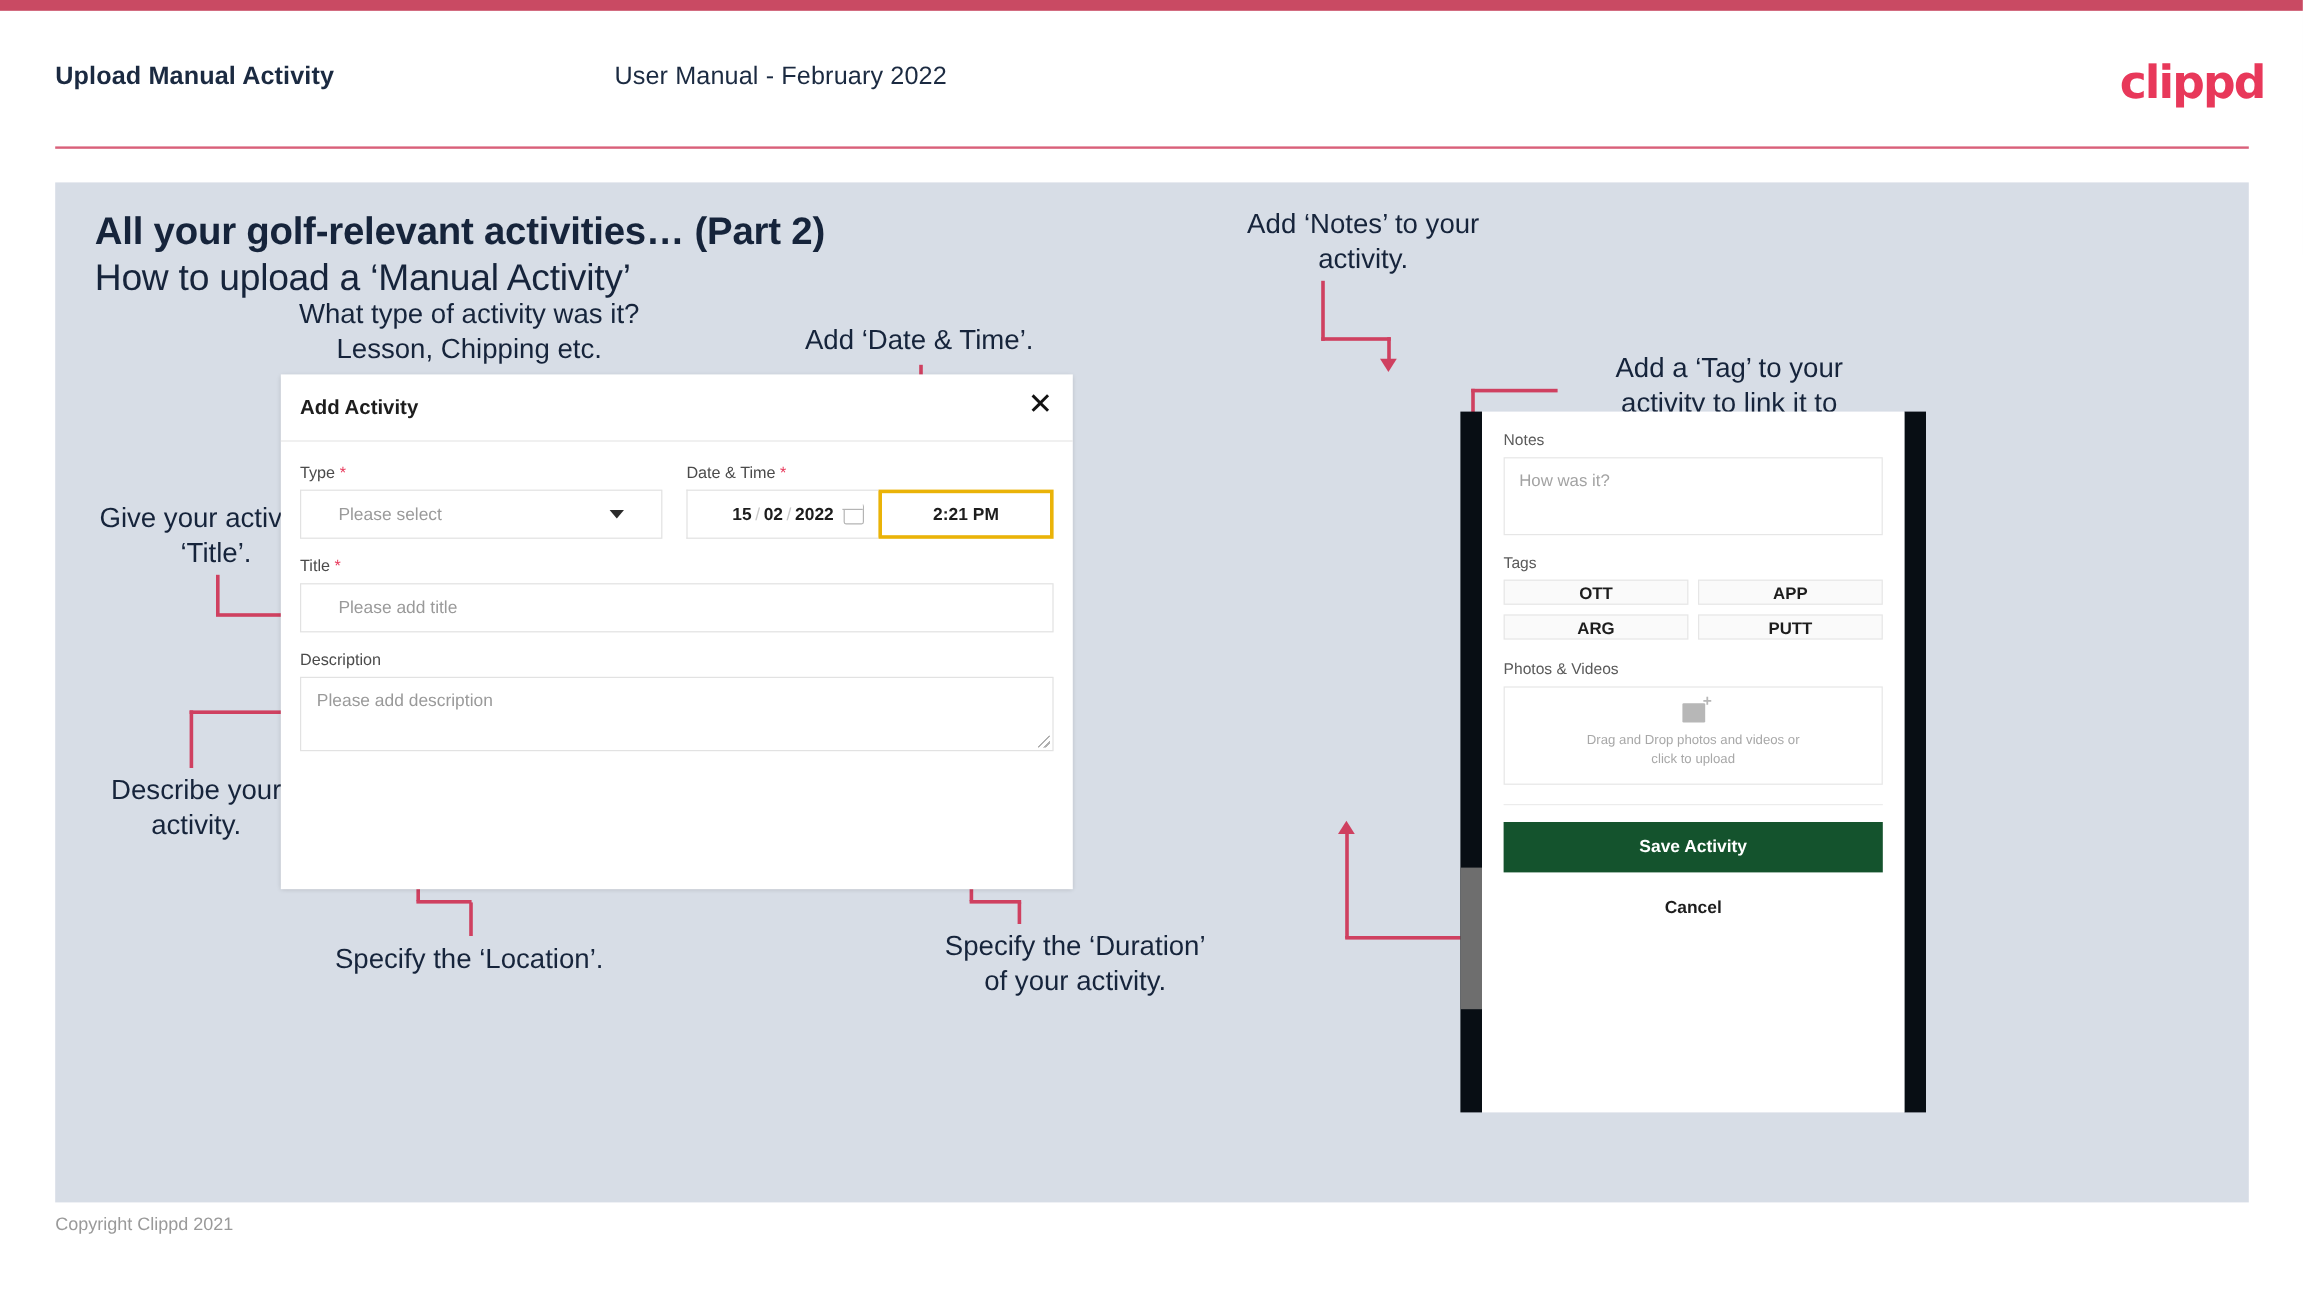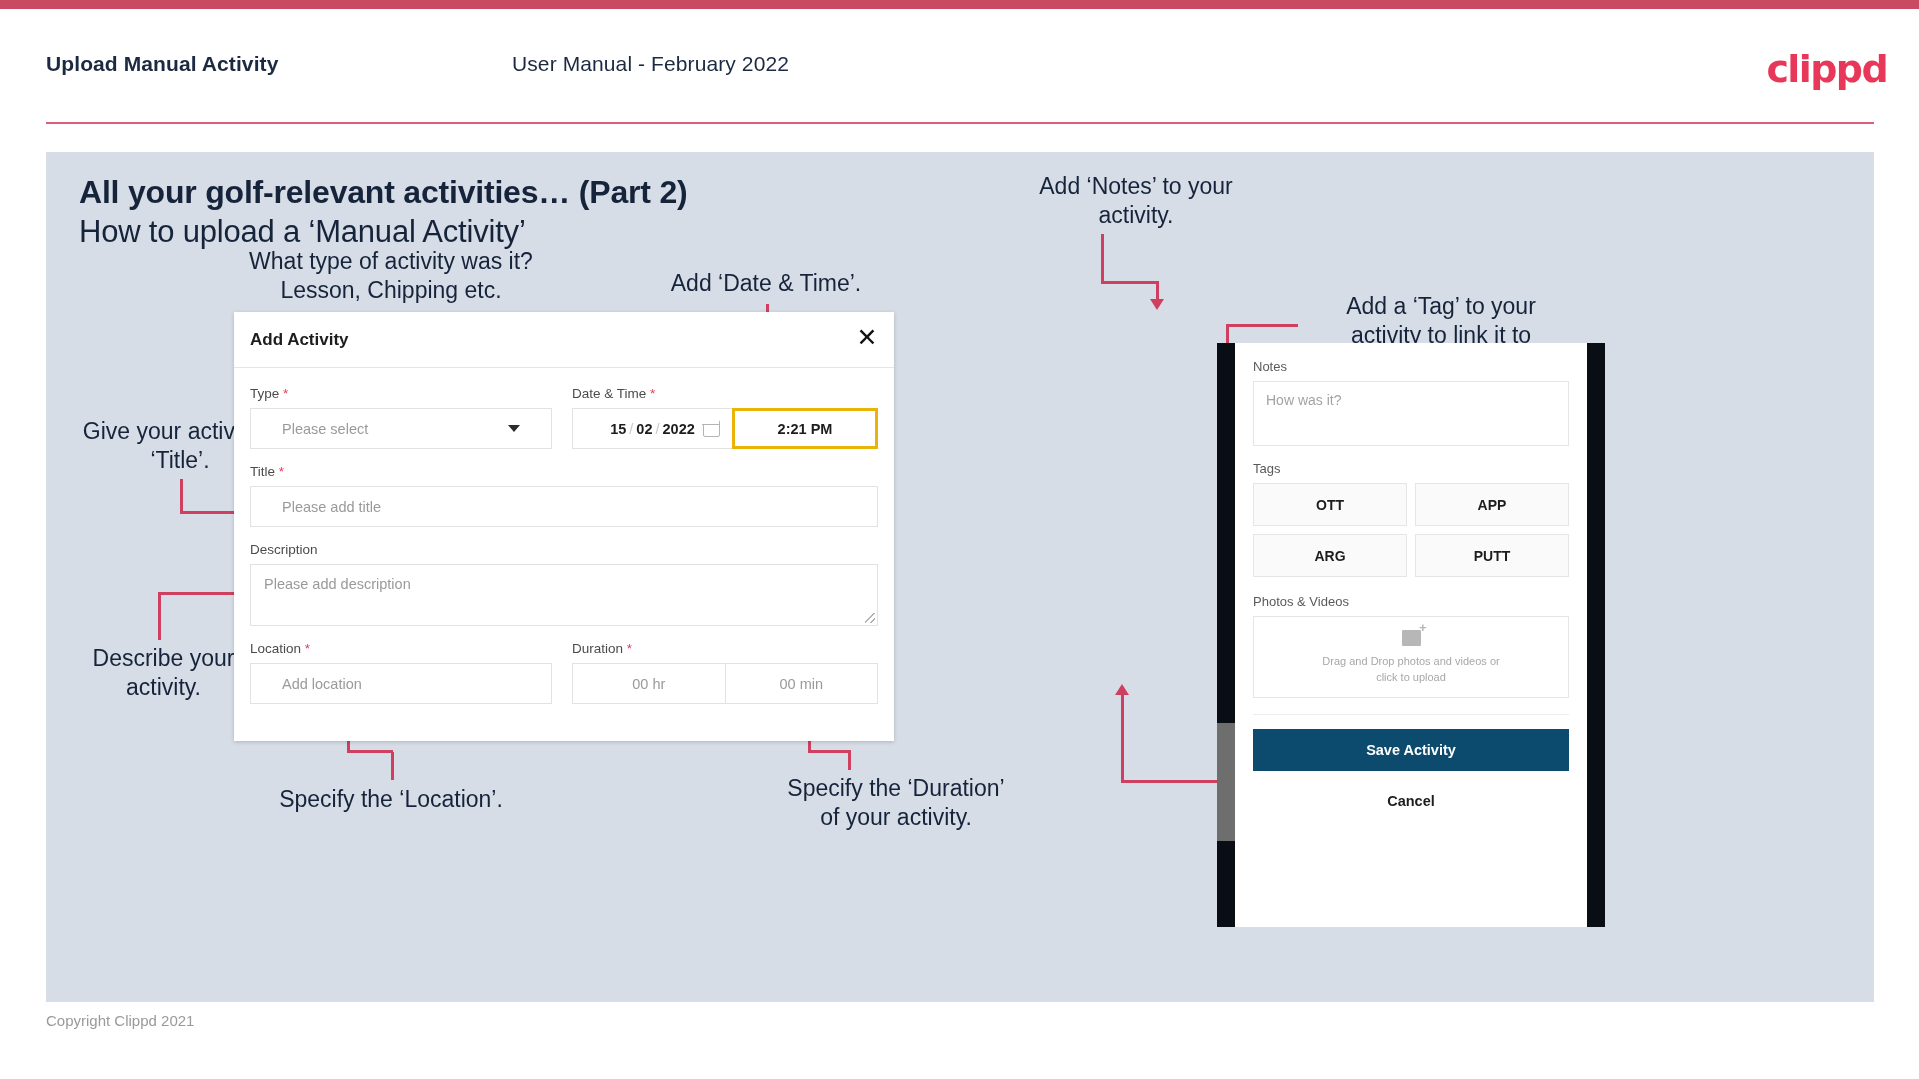--- a/index.html
+++ b/index.html
@@ -213,21 +213,21 @@
   .m-notes {
     height: 65px; border: 1px solid #e6e6e6;
     padding: 10px 12px; font-size: 14px; color: #a3a3a3;
     margin-bottom: 15px;
   }
   .tag-grid {
     display: grid; grid-template-columns: 1fr 1fr;
     gap: 8px; margin-bottom: 17px;
   }
   .tag {
-    height: 43px; border: 1px solid #e6e6e6; background: #fafafa;
+    height: 21px; border: 1px solid #e6e6e6; background: #fafafa;
     display: flex; align-items: center; justify-content: center;
     font-size: 14px; font-weight: 700; color: #1d1d1d;
   }
   .dropzone {
     height: 82px; border: 1px solid #e6e6e6;
     display: flex; flex-direction: column;
     align-items: center; justify-content: center;
     font-size: 11px; color: #a8a8a8; line-height: 16px;
     text-align: center;
   }
@@ -238,21 +238,21 @@
   }
   .img-icon::after {
     content: "+"; position: absolute; right: -6px; top: -9px;
     font-size: 13px; color: #b7b7b7; line-height: 1;
     font-weight: 700;
   }
   .m-divider {
     margin: 16px 0 14px 0; height: 1px; background: #ececec;
   }
   .save-btn {
-    height: 42px; background: #0c4a6e; color: #fff;
+    height: 42px; background: #14532d; color: #fff;
     display: flex; align-items: center; justify-content: center;
     font-size: 14.5px; font-weight: 700; cursor: pointer;
   }
   .cancel-btn {
     margin-top: 22px; text-align: center;
     font-size: 14.5px; font-weight: 700; color: #1d1d1d;
     cursor: pointer;
   }
 
   
@@ -393,37 +393,20 @@
     </div>
 
     <div class="mb18">
       <div class="field-label">Description</div>
       <div class="textarea-ctl">
         <span>Please add description</span>
         <span class="resize-grip"></span>
       </div>
     </div>
 
-    <div class="row">
-      <div class="col-left">
-        <div class="field-label">
-          <span>Location</span><span class="req"> *</span>
-        </div>
-        <div class="ctl">Add location</div>
-      </div>
-      <div class="col-right">
-        <div class="field-label">
-          <span>Duration</span><span class="req"> *</span>
-        </div>
-        <div class="dur-box">
-          <div class="dur-half">00 hr</div>
-          <div class="dur-half">00 min</div>
-        </div>
-      </div>
-    </div>
 
   </div>
 </div>
 
 <div class="phone">
   <div class="bezel-l">
     <div class="vol-btn"></div>
   </div>
   <div class="bezel-r"></div>
 

